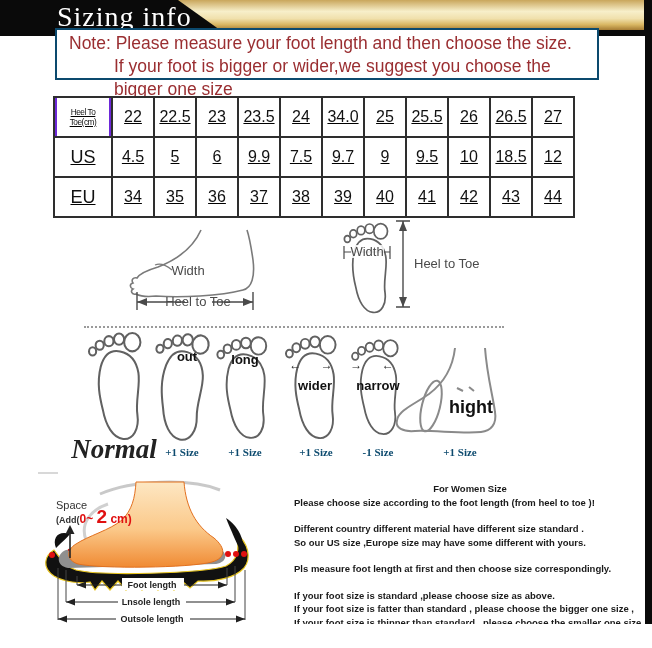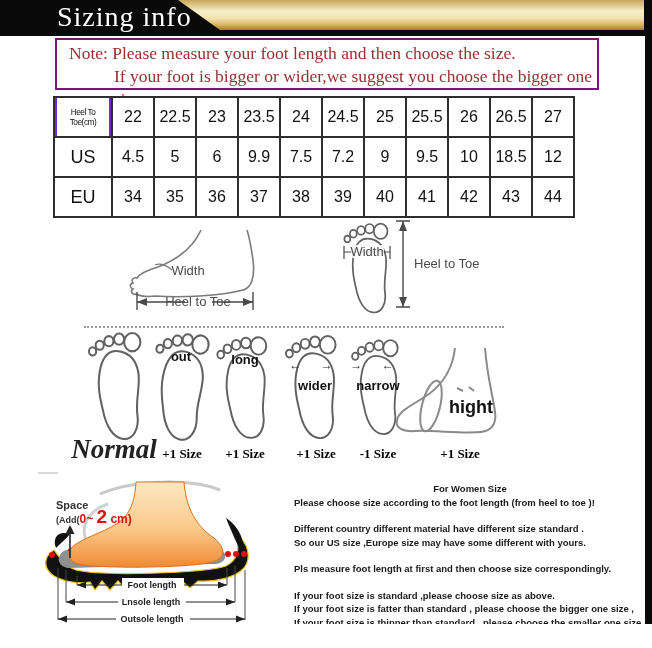--- a/index.html
+++ b/index.html
@@ -11,50 +11,50 @@
   .header-bar{left:0;top:0;width:652px;height:36px;background:#0a0a0a;}
   .header-title{left:57px;top:1px;color:#fff;font-family:"Liberation Serif",serif;
                 font-size:28px;letter-spacing:1px;}
   .gold-ribbon{left:178px;top:0;width:466px;height:30px;
                background:linear-gradient(180deg,#c9a65c 0%,#f7efca 38%,#f0e0ac 62%,#d9b763 82%,#a67c33 100%);
                clip-path:polygon(0 0,100% 0,100% 100%,42px 100%);}
   .right-border{right:0;top:0;width:7px;height:648px;background:#0a0a0a;}
   .bottom-bar{left:0;top:642px;width:652px;height:6px;background:#0a0a0a;}
 
   
-  .note-box{left:55px;top:38px;width:540px;height:48px;border:2px solid #701a75;background:#fff;
-            font-family:Liberation Serif, serif;color:#9a2e31;font-size:17.5px;line-height:23px;}
+  .note-box{left:55px;top:28px;width:540px;height:48px;border:2px solid #0c4a6e;background:#fff;
+            font-family:Liberation Sans, sans-serif;color:#9a2e31;font-size:17.5px;line-height:23px;}
   .note-l1{padding:2px 0 0 12px;}
   .note-l2{padding:0 0 0 57px;}
 
   
-  #sizeTable{position:absolute;left:53px;top:96px;border-collapse:collapse;background:#6d28d9;}
+  #sizeTable{position:absolute;left:53px;top:96px;border-collapse:collapse;background:#6d28d9;text-decoration:underline;}
   #sizeTable th,#sizeTable td{border:2px solid #2e2e2e;text-align:center;vertical-align:middle;
                               background:#fff;color:#111;font-weight:normal;padding:0;}
   #sizeTable td{width:40px;height:38px;font-size:16px;}
   #sizeTable th{width:56px;}
   #sizeTable .lbl-small{font-size:9px;letter-spacing:-0.5px;transform:scaleX(.92);}
   #sizeTable .lbl-big{font-size:18px;}
 
   
   .measure-svg{left:60px;top:218px;}
   .dotted-line{left:84px;top:326px;width:420px;height:0;border-top:2px dotted #9a9a9a;}
   .artifact-dash{left:38px;top:472px;width:20px;height:2px;background:#d8d8d8;}
 
   .shape-label{color:#111;font-weight:bold;font-size:13px;text-align:center;}
   .shape-label.big{font-size:18px;}
   .arrows-glyph{color:#222;font-size:12px;font-weight:bold;text-align:center;letter-spacing:8px;}
-  .size-label{font-family:"Liberation Serif",serif;font-weight:bold;font-size:13px;color:#000000;text-align:center;}
+  .size-label{font-family:"Liberation Serif",serif;font-weight:bold;font-size:11px;color:#0c4a6e;text-align:center;}
   .normal-script{font-family:"Liberation Serif",serif;font-style:italic;font-weight:bold;
                  font-size:27px;color:#222;text-align:center;}
 
   
   .shoe-svg{left:40px;top:478px;}
   .space-text{left:56px;top:498px;line-height:11px;color:#222;}
-  .space-word{font-size:11px;font-weight:bold;color:#333;margin-top:40px;}
+  .space-word{font-size:11px;font-weight:normal;color:#333;margin-top:40px;}
   .space-add{font-size:9px;font-weight:bold;color:#333;}
   .space-red{color:#e01010;font-weight:bold;font-size:12px;}
   .space-red-big{color:#e01010;font-weight:bold;font-size:19px;}
   .caption{left:33px;top:624px;font-size:16px;font-weight:bold;color:#0369a1;}
 
   
   .tips{left:294px;top:482px;width:352px;color:#1a1a1a;}
   .tip-title{font-size:9.5px;font-weight:bold;line-height:13.5px;text-align:center;}
   .tip-line{font-size:9.5px;font-weight:bold;line-height:13.5px;}
   .note-gap{height:13px;}
@@ -79,35 +79,35 @@
 
   <table id="sizeTable">
       <tbody>
         <tr>
           <th class="lbl-small">Heel To Toe(cm)</th>
           <td>22</td>
           <td>22.5</td>
           <td>23</td>
           <td>23.5</td>
           <td>24</td>
-          <td>24.5</td>
+          <td>34.0</td>
           <td>25</td>
           <td>25.5</td>
           <td>26</td>
           <td>26.5</td>
           <td>27</td>
         </tr>
         <tr>
           <th class="lbl-big">US</th>
           <td>4.5</td>
           <td>5</td>
           <td>6</td>
           <td>9.9</td>
           <td>7.5</td>
-          <td>7.2</td>
+          <td>9.7</td>
           <td>9</td>
           <td>9.5</td>
           <td>10</td>
           <td>18.5</td>
           <td>12</td>
         </tr>
         <tr>
           <th class="lbl-big">EU</th>
           <td>34</td>
           <td>35</td>
@@ -182,21 +182,21 @@
   <svg class="abs" style="left:280px;top:333px" width="64" height="108" viewBox="0 0 62 110">
       <use href="#fp"></use>
     </svg>
   <svg class="abs" style="left:348px;top:334px" width="56" height="106" viewBox="0 0 62 110">
       <use href="#fp"></use>
     </svg>
   <svg class="abs" style="left:393px;top:346px" width="130" height="100" viewBox="0 0 130 100">
       <use href="#ankle"></use>
     </svg>
 
-  <div class="abs shape-label" style="left:156px;top:349px;width:50px">out</div>
+  <div class="abs shape-label" style="left:162px;top:349px;width:50px">out</div>
   <div class="abs shape-label" style="left:219px;top:352px;width:52px">long</div>
   <div class="abs arrows-glyph" style="left:285px;top:358px;width:60px">← →</div>
   <div class="abs shape-label" style="left:287px;top:378px;width:56px">wider</div>
   <div class="abs arrows-glyph" style="left:347px;top:358px;width:58px">→ ←</div>
   <div class="abs shape-label" style="left:347px;top:378px;width:62px">narrow</div>
   <div class="abs shape-label big" style="left:433px;top:397px;width:76px">hight</div>
 
   <div class="abs normal-script" style="left:62px;top:434px;width:104px">Normal</div>
   <div class="abs size-label" style="left:152px;top:446px;width:60px">+1 Size</div>
   <div class="abs size-label" style="left:215px;top:446px;width:60px">+1 Size</div>

